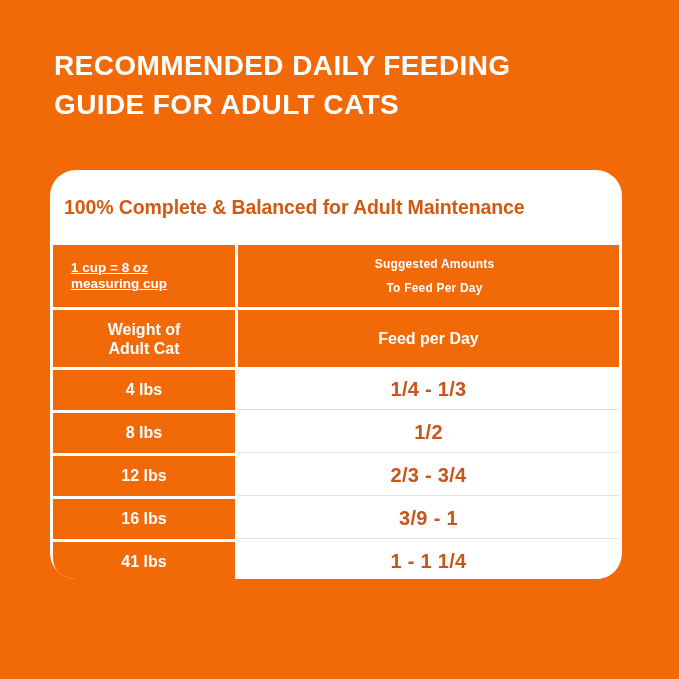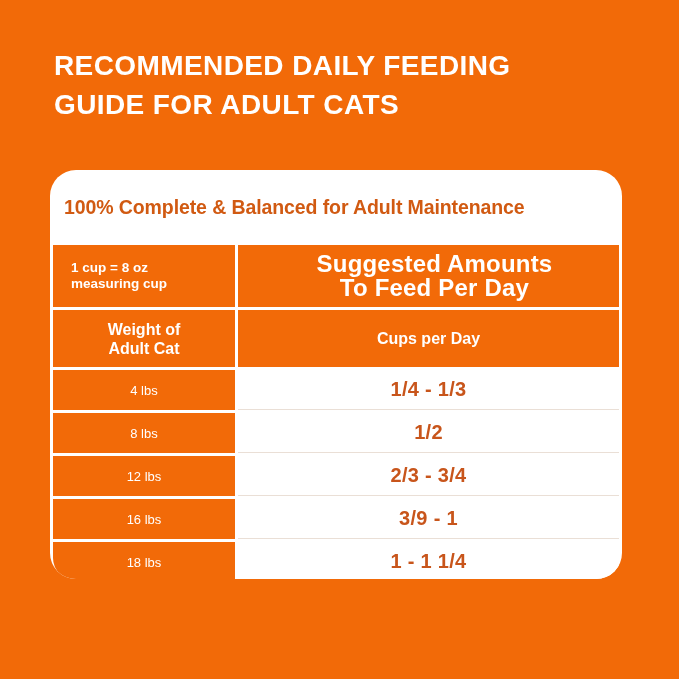--- a/index.html
+++ b/index.html
@@ -92,42 +92,43 @@
   .row-head1 td { height: 62px; }
   .note-cell {
     text-align: left;
     padding-left: 18px !important;
     box-sizing: border-box;
   }
   .note-text {
     font-size: 13.5px;
     font-weight: bold;
     line-height: 16px;
+    text-decoration: underline;
   }
   .suggested-text {
-    font-size: 24px;
+    font-size: 12px;
     font-weight: bold;
     line-height: 24px;
     letter-spacing: 0.2px;
     padding-left: 12px;
   }
 
   
   .row-head2 td { height: 57px; }
   .colhead-text {
     font-size: 16px;
     font-weight: bold;
     line-height: 19px;
   }
 
   
   .row-data td { height: 39px; }
   .data-weight {
-    font-size: 13px;
-    font-weight: normal;
+    font-size: 16px;
+    font-weight: bold;
   }
   .data-cups {
     font-size: 20px;
     font-weight: bold;
     letter-spacing: 0.3px;
   }
 
   
   .feeding-table tr:last-child .cell-orange {
     border-bottom-left-radius: 23px;
@@ -174,21 +175,21 @@
 
       <tr class="row-head2">
         <td class="cell-orange">
           <div class="colhead-text">
             <span>Weight of</span><br>
             <span>Adult Cat</span>
           </div>
         </td>
         <td class="cell-orange">
           <div class="colhead-text">
-            <span>Cups per Day</span>
+            <span>Feed per Day</span>
           </div>
         </td>
       </tr>
 
       <tr class="row-data">
         <td class="cell-orange">
           <span class="data-weight">4 lbs</span>
         </td>
         <td class="cell-white">
           <span class="data-cups">1/4 - 1/3</span>
@@ -213,21 +214,21 @@
       <tr class="row-data">
         <td class="cell-orange">
           <span class="data-weight">16 lbs</span>
         </td>
         <td class="cell-white">
           <span class="data-cups">3/9 - 1</span>
         </td>
       </tr>
       <tr class="row-data">
         <td class="cell-orange">
-          <span class="data-weight">18 lbs</span>
+          <span class="data-weight">41 lbs</span>
         </td>
         <td class="cell-white">
           <span class="data-cups">1 - 1 1/4</span>
         </td>
       </tr>
     </tbody>
   </table>
 </div>
 
 </body></html>

